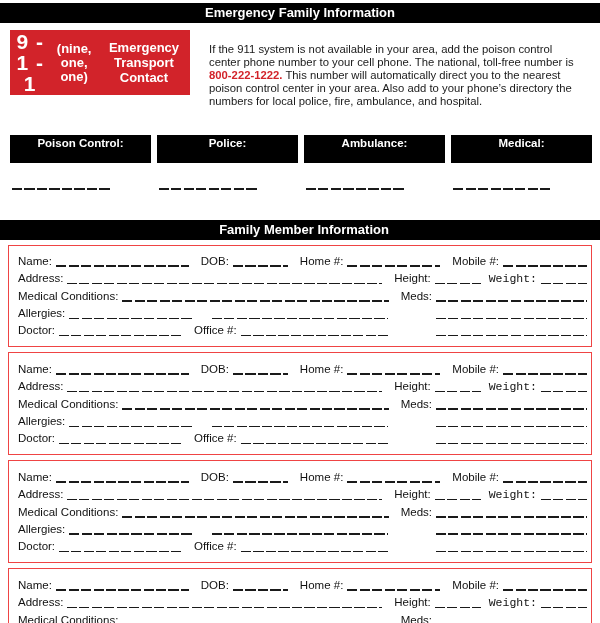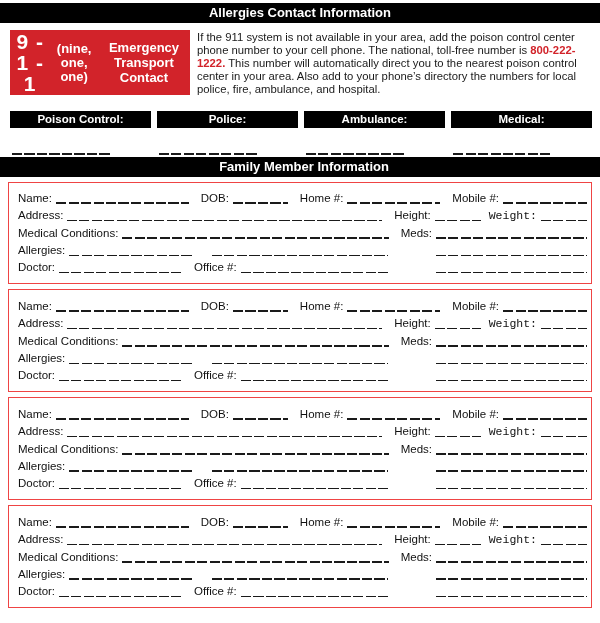--- a/index.html
+++ b/index.html
@@ -12,43 +12,43 @@
   }
 
   
   .title-bar {
     background: #000000; color: #ffffff;
     font-weight: bold; font-size: 13px;
     height: 20px; line-height: 20px;
     text-align: center;
     margin-top: 3px;
   }
-  .title-bar.family { margin-top: 2px; padding-left: 8px; }
+  .title-bar.family { margin-top: 30px; padding-left: 8px; }
 
   
   .top-section { display: flex; gap: 7px; margin: 7px 8px 0 10px; }
   .red-box {
     width: 180px; min-width: 180px; height: 65px;
     background: #d2232a; color: #ffffff;
     display: flex; flex-direction: row; justify-content: center; align-items: center;
     text-align: center;
   }
   .nine-one-one { font-size: 21px; font-weight: bold; line-height: 21px; letter-spacing: 1px; }
   .nine-words   { font-size: 13px; font-weight: bold; line-height: 14px; }
   .transport    { font-size: 13px; font-weight: bold; line-height: 15px; }
-  .intro { flex: 1; margin: 0; font-size: 11.3px; line-height: 13px; padding-top: 1px; color: #1a1a1a; }
+  .intro { flex: 1; margin: 12px; font-size: 11.3px; line-height: 13px; padding-top: 1px; color: #1a1a1a; }
   .phone { color: #d2232a; font-weight: bold; }
 
   
   .contacts { display: flex; gap: 6px; margin: 15px 8px 0 10px; }
   .contact-col { flex: 1; }
   .contact-bar {
     background: #000000; color: #ffffff;
     font-weight: bold; font-size: 11.5px;
-    height: 17px; line-height: 17px; text-align: center;
+    height: 28px; line-height: 17px; text-align: center;
     white-space: nowrap; overflow: hidden;
   }
   .contact-line { width: 98px; margin: 25px 0 0 2px; }
 
   
   .uline {
     height: 1.5px;
     background: repeating-linear-gradient(to right, #1a1a1a 0 10px, transparent 10px 12.5px);
   }
 
@@ -68,21 +68,21 @@
   .w93 { width: 93px; } .w123 { width: 123px; } .w151 { width: 151px; }
   .gap { margin-left: 8px; } .gap-sm { margin-left: 4px; font-family: Liberation Mono, monospace; }
   .gap-lg { margin-left: 16px; } .col3 { margin-left: 44px; }
 </style>
 </head>
 <body>
 
 <div class="page">
 
   <div class="title-bar">
-    <span>Allergies Contact Information</span>
+    <span>Emergency Family Information</span>
   </div>
 
   <div class="top-section">
     <div class="red-box">
       <div class="nine-one-one">9 - 1 - 1</div>
       <div class="nine-words">(nine, one, one)</div>
       <div class="transport">Emergency Transport Contact</div>
     </div>
     <p class="intro"><span>If the 911 system is not available in your area, add the poison control center phone number to your cell phone. The national, toll-free number is </span><span class="phone">800-222-1222.</span><span> This number will automatically direct you to the nearest poison control center in your area. Also add to your phone’s directory the numbers for local police, fire, ambulance, and hospital.</span></p>
   </div>

